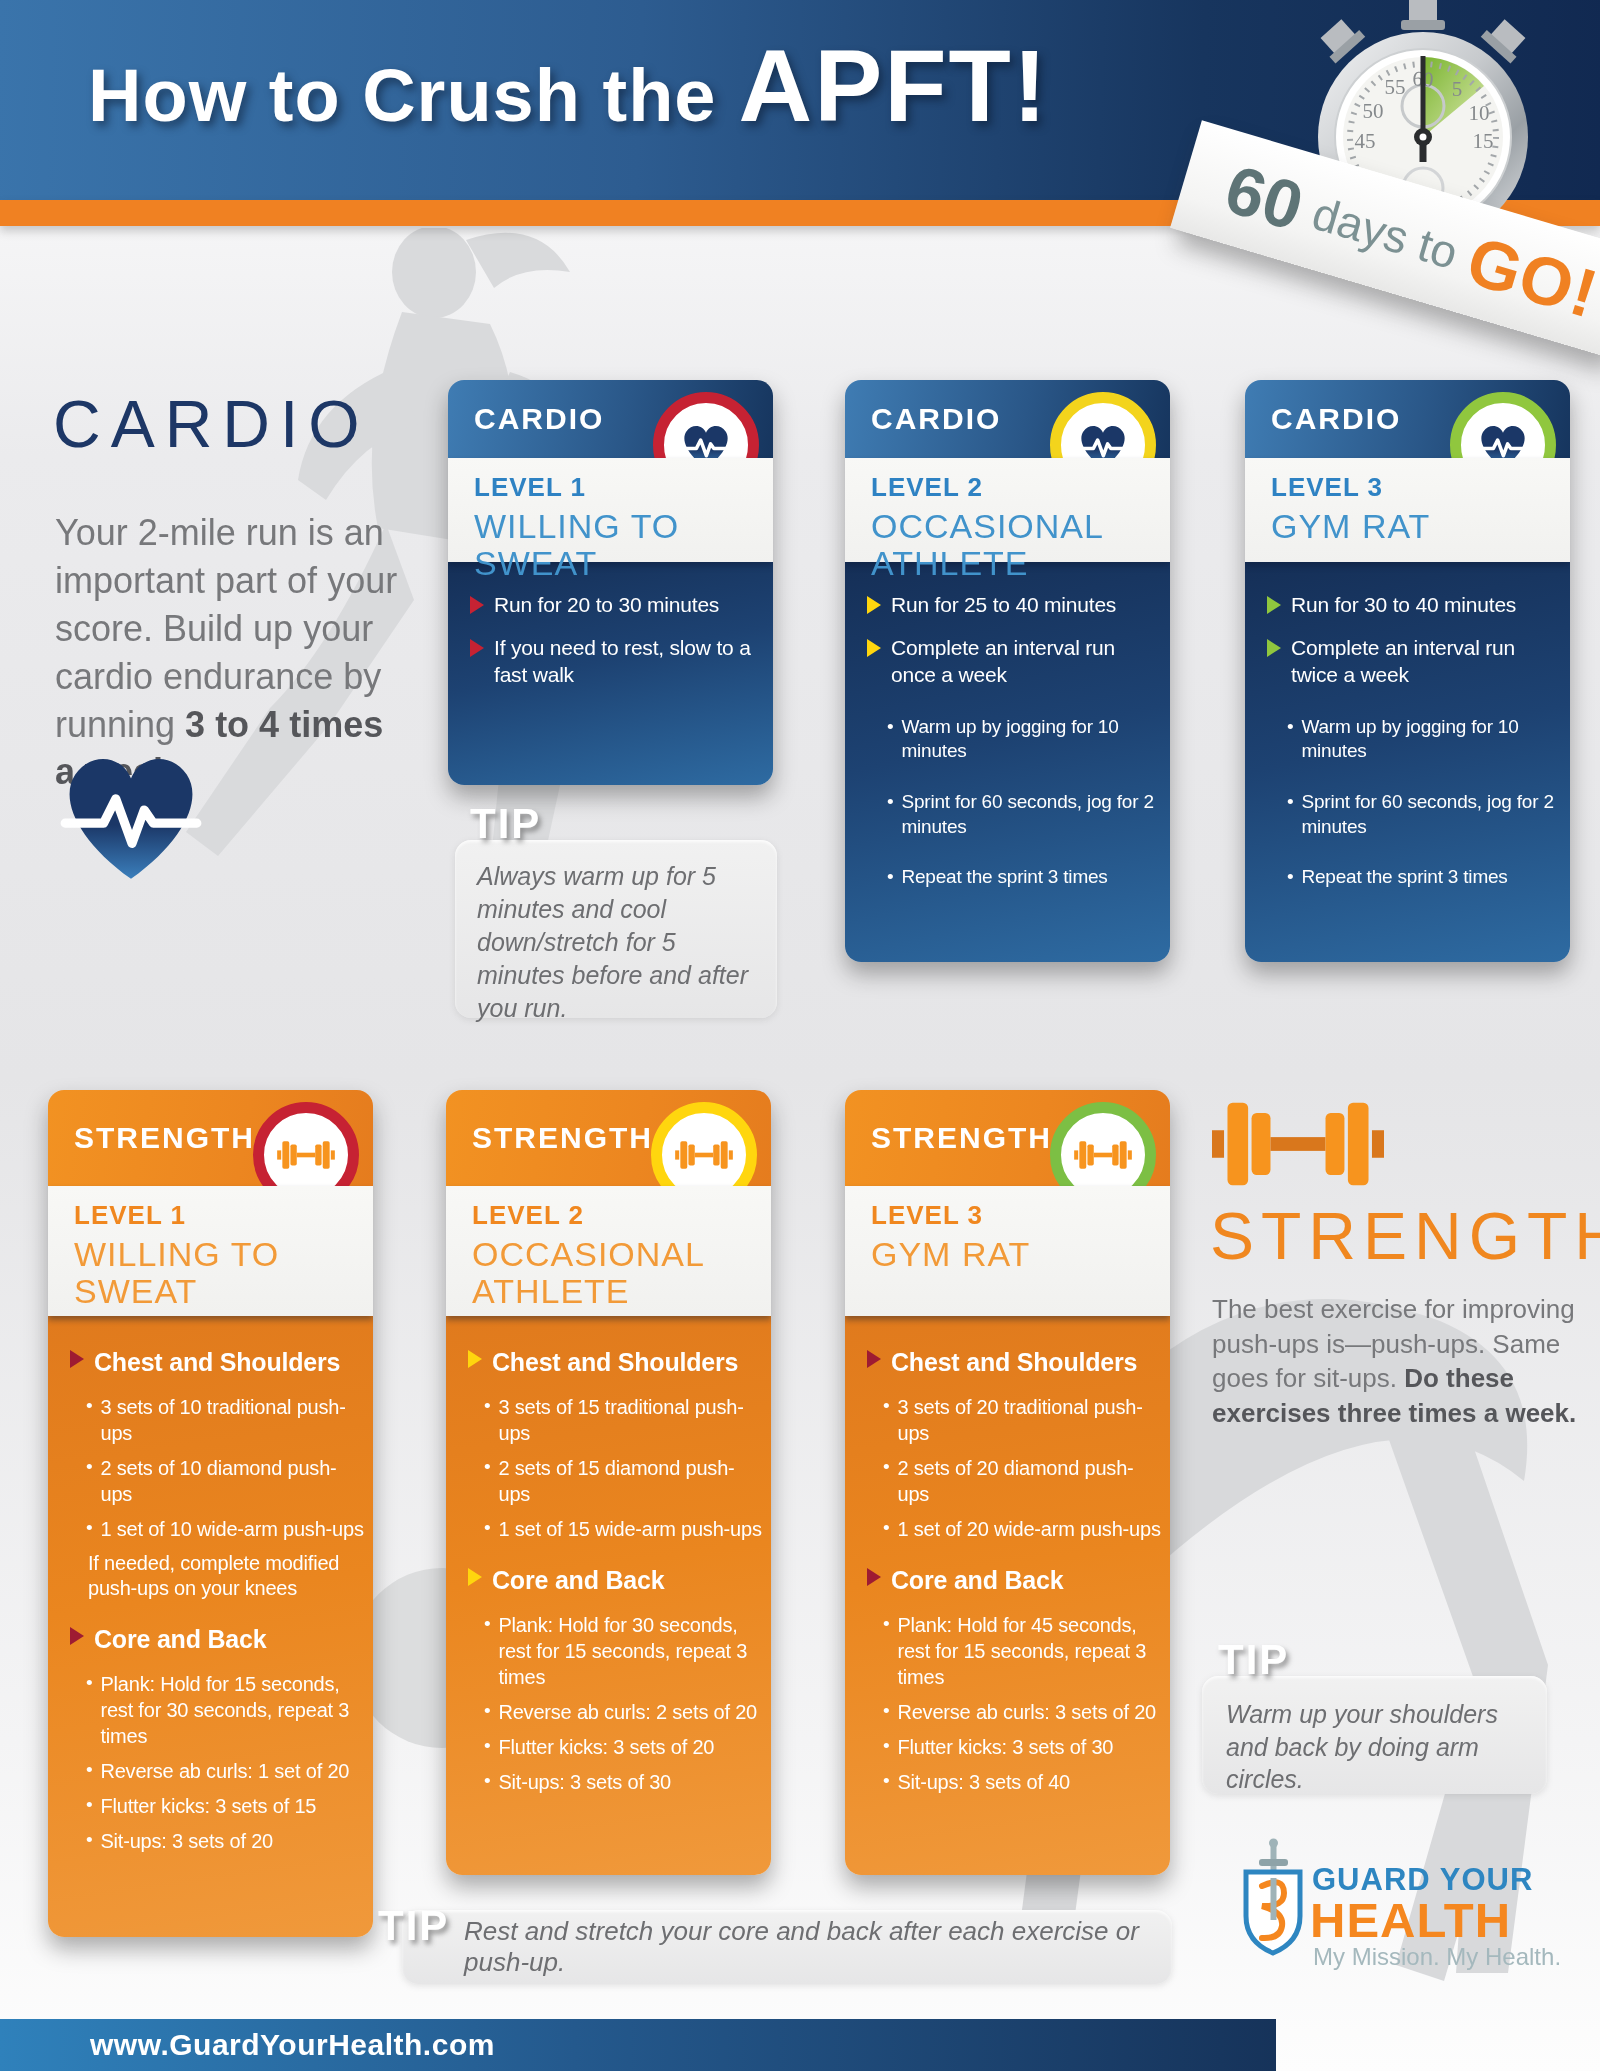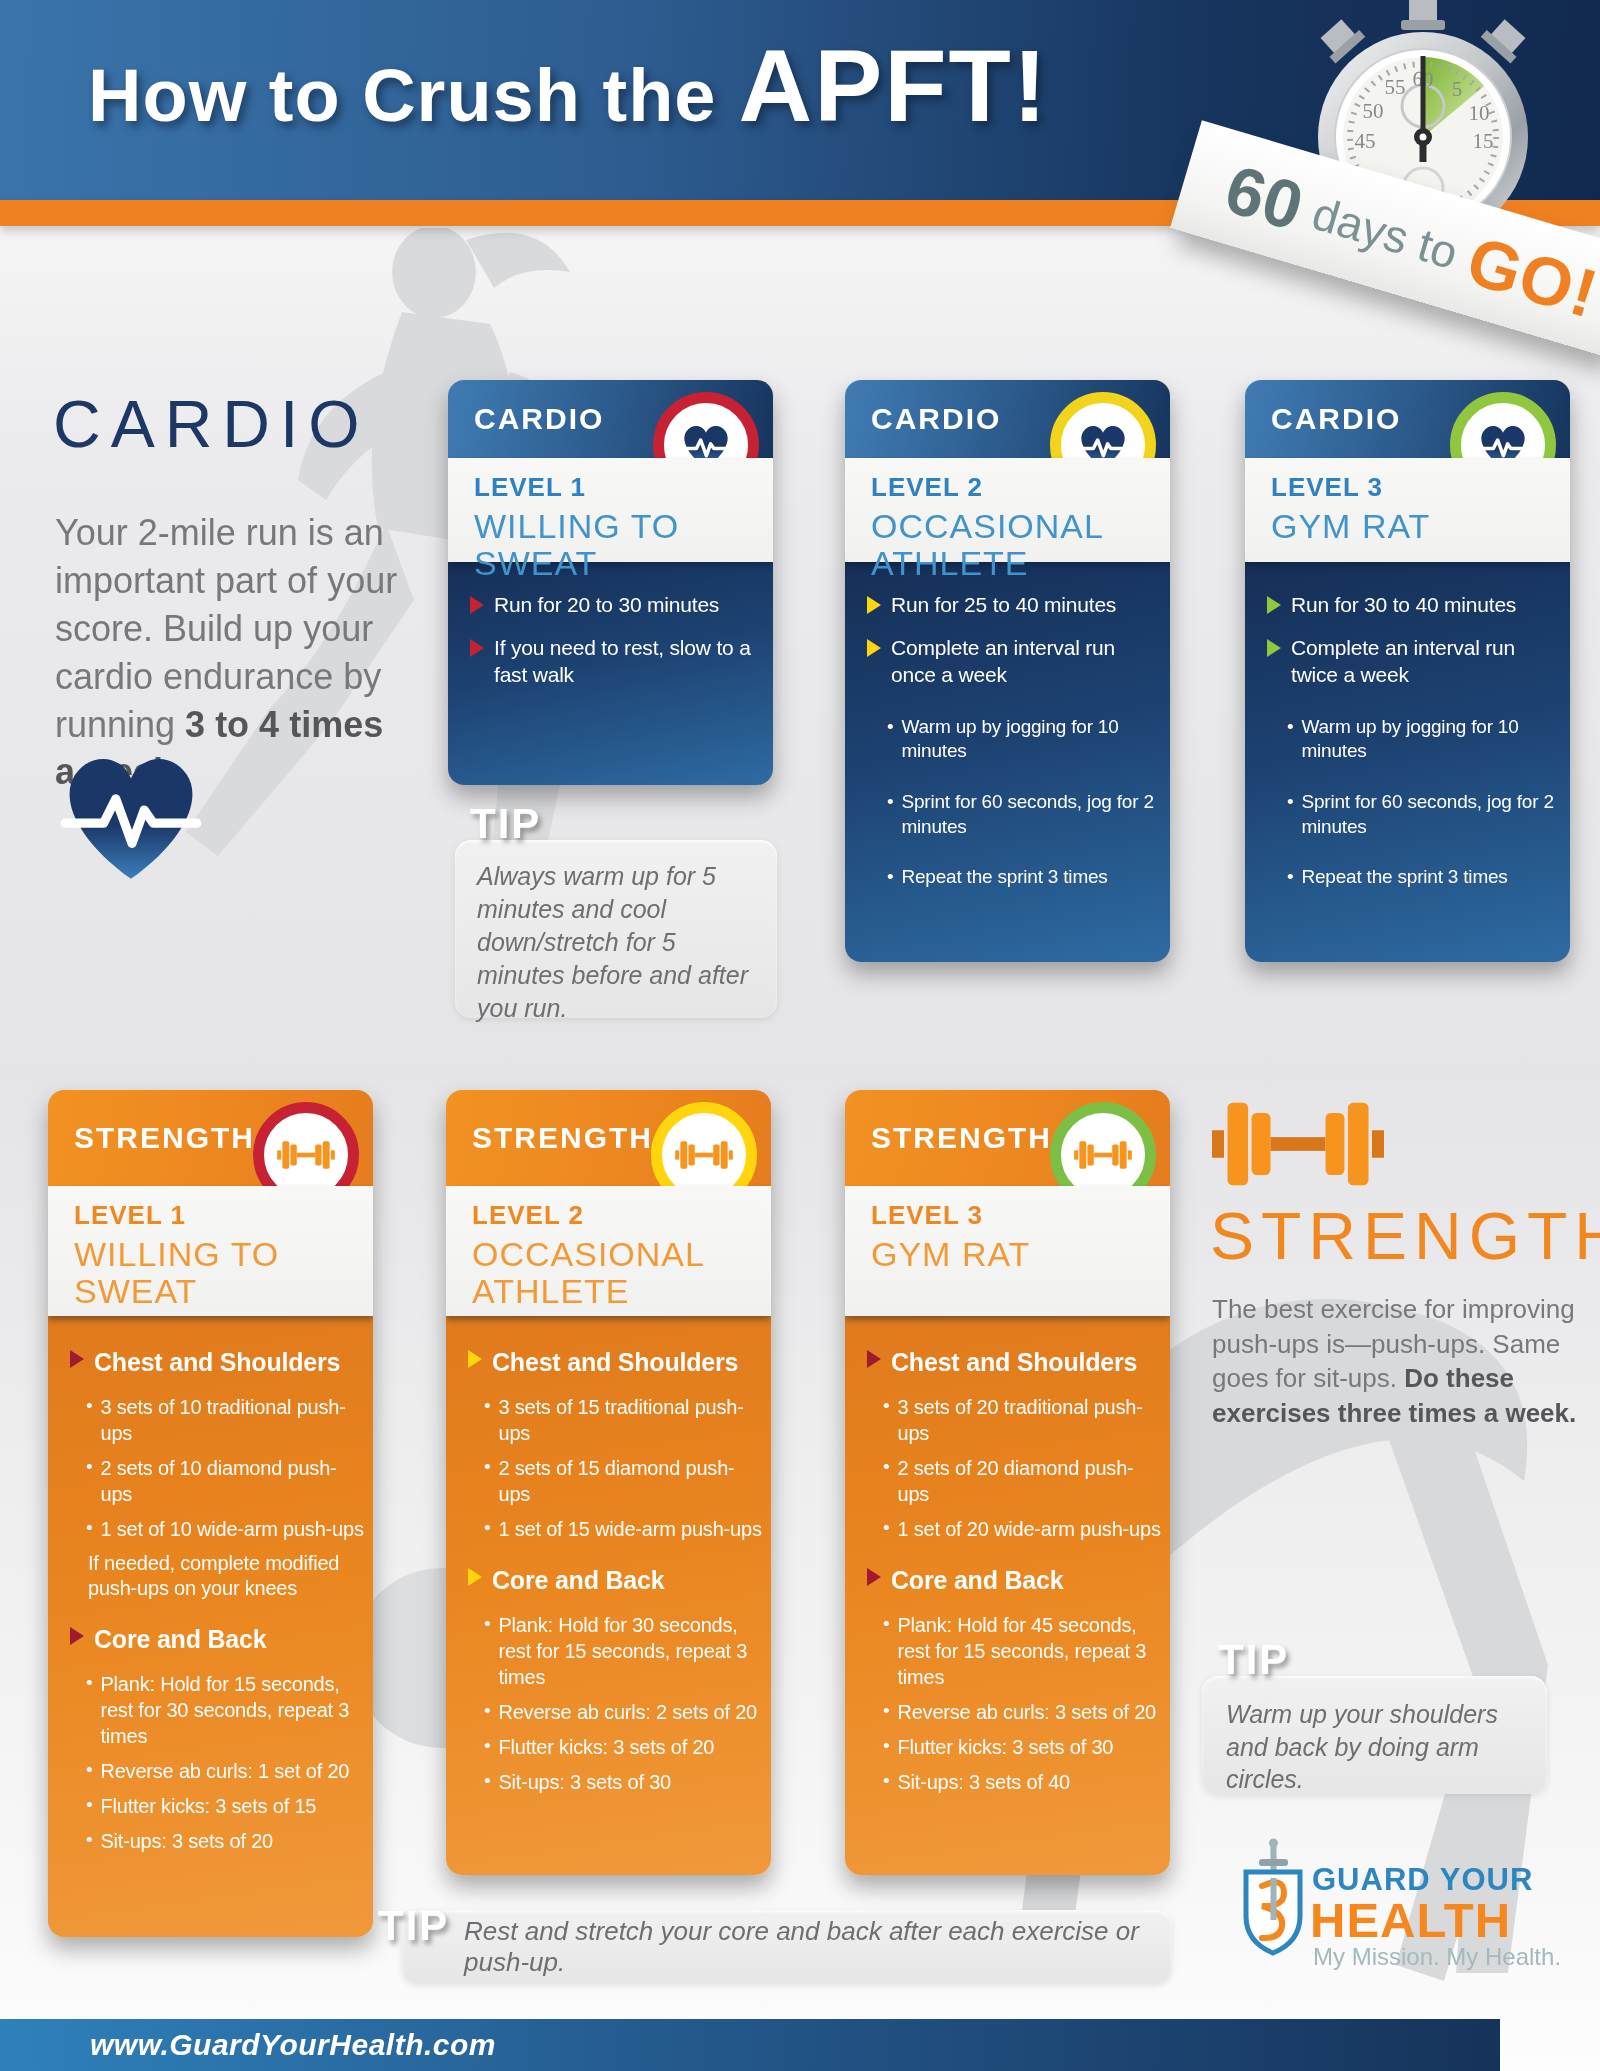--- a/index.html
+++ b/index.html
@@ -105,22 +105,22 @@
   .strength-para{left:1212px;top:1292px;width:378px;font-size:26px;line-height:1.33;color:#77787b;z-index:2;}
   .strength-para b{color:#55565a;}
 
   
   .logo{left:1238px;top:1838px;z-index:2;}
   .logo-t1{left:1312px;top:1862px;font-size:31px;font-weight:bold;color:#2e86c1;letter-spacing:1px;z-index:2;}
   .logo-t2{left:1310px;top:1892px;font-size:49px;font-weight:bold;color:#f5871f;letter-spacing:1px;z-index:2;}
   .logo-tag{left:1313px;top:1943px;font-size:24px;color:#a4b8bd;z-index:2;}
 
   
-  .footer{left:0;bottom:0;width:1500px;height:52px;z-index:3;
-          background:linear-gradient(90deg,#2f81bb 0%,#24598d 45%,#16335a 100%);font-style:italic;}
+  .footer{left:0;bottom:0;width:1276px;height:52px;z-index:3;
+          background:linear-gradient(90deg,#2f81bb 0%,#24598d 45%,#16335a 100%);}
   .footer-url{margin-left:90px;line-height:52px;color:#fff;font-weight:bold;font-size:30px;letter-spacing:.5px;}
 </style>
 </head>
 <body>
 
 <div class="page">
 
   <svg class="abs sil" style="left:130px;top:228px;" width="600" height="850" viewBox="0 0 300 425">
     <g fill="#d9dadc">
       <ellipse cx="152" cy="22" rx="21" ry="23"></ellipse>

